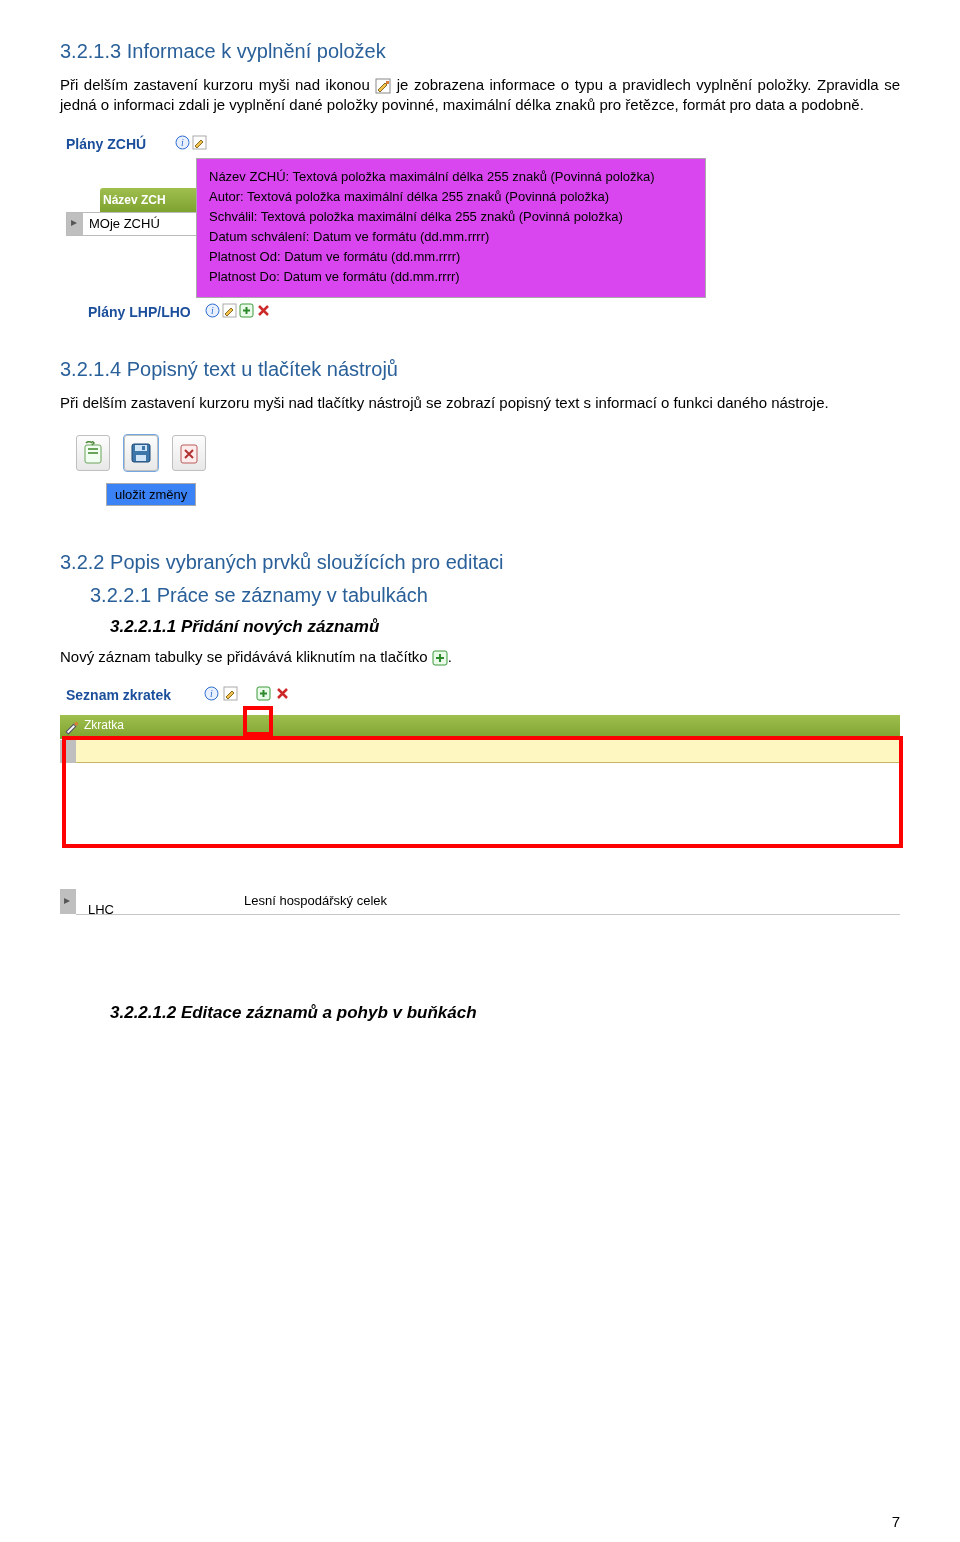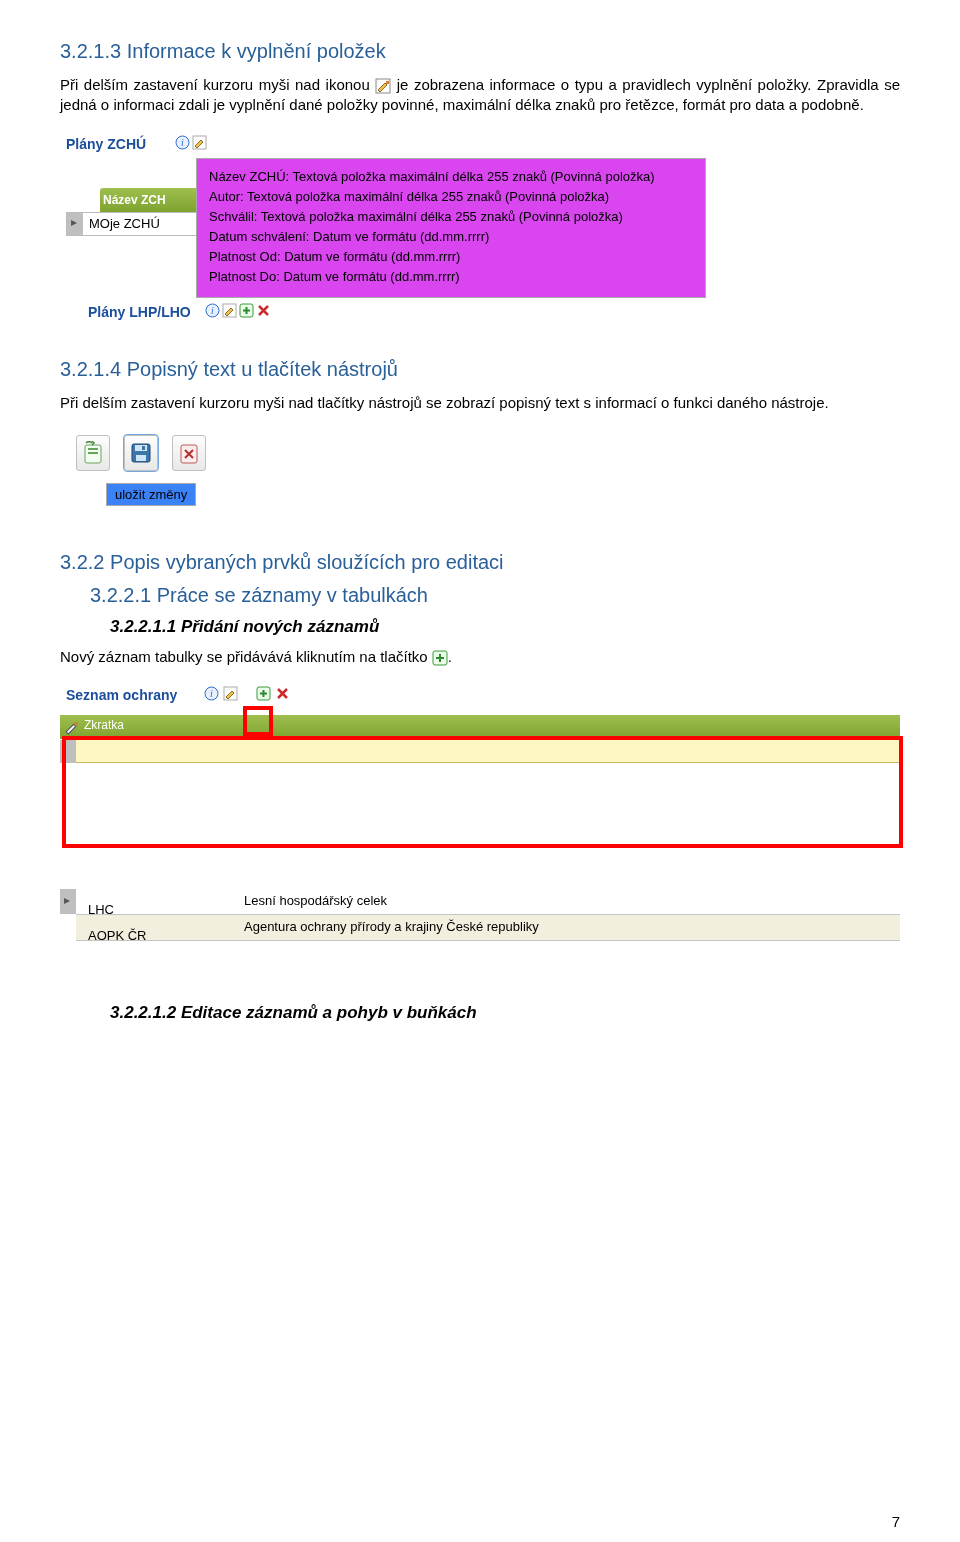--- a/index.html
+++ b/index.html
@@ -188,21 +188,21 @@
   <span>Nový záznam tabulky se přidávává kliknutím na tlačítko </span>
   <span class="inline-icon">
     <svg viewBox="0 0 16 16">
         <rect x="1" y="1" width="14" height="14" rx="2" fill="#eafbea" stroke="#3a9a3a"></rect>
         <path d="M8 4 V12 M4 8 H12" stroke="#2d8a2d" stroke-width="2"></path>
       </svg>
   </span><span>.</span>
 </p>
 
 <div class="shot3">
-  <div class="hdr">Seznam ochrany</div>
+  <div class="hdr">Seznam zkratek</div>
   <div class="hicons">
     <span class="mi">
         <svg viewBox="0 0 15 15">
           <circle cx="7.5" cy="7.5" r="6.5" fill="#e8f0ff" stroke="#2e6ecf"></circle>
           <text x="7.5" y="11" text-anchor="middle" font-size="10" fill="#2e6ecf" font-family="serif" font-style="italic">i</text>
         </svg>
       </span>
     <span class="mi">
         <svg viewBox="0 0 15 15">
           <rect x="1" y="1" width="13" height="13" fill="#fff" stroke="#aaa"></rect>
@@ -239,22 +239,18 @@
     <div class="redsquare"></div>
     <div class="redconn"></div>
 
     <div class="data-row" style="top:150px;">
       <div class="mark" style="background:#bfbfbf;">
         <span style="position:absolute;left:4px;top:4px;font-size:12px;color:#555;">▸</span>
       </div>
       <div class="v1">LHC</div>
       <div class="v2">Lesní hospodářský celek</div>
     </div>
-    <div class="data-row" style="top:176px; background:#f2efdf;">
-      <div class="v1">AOPK ČR</div>
-      <div class="v2">Agentura ochrany přírody a krajiny České republiky</div>
-    </div>
   </div>
 </div>
 
 <h4 class="hd4">3.2.2.1.2    Editace záznamů a pohyb v buňkách</h4>
 
 <div class="page-num">7</div>
 
 </body></html>

